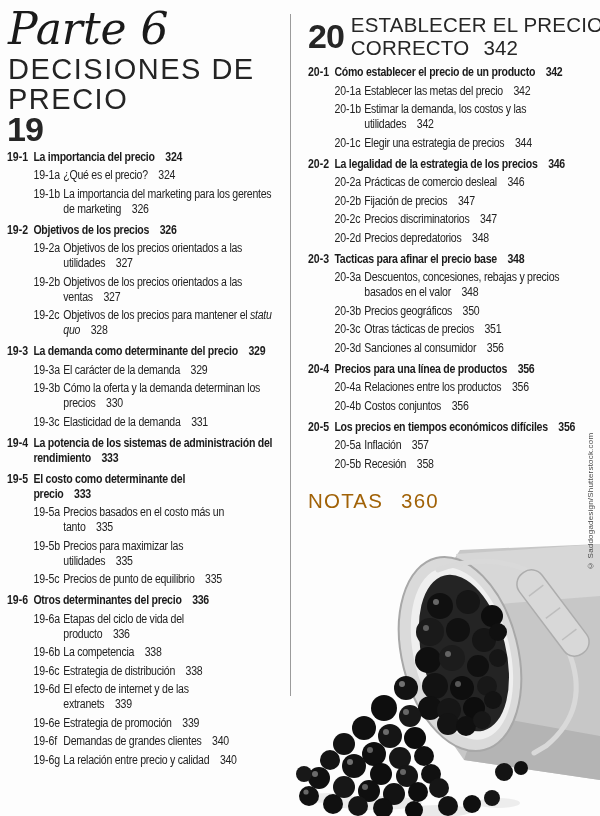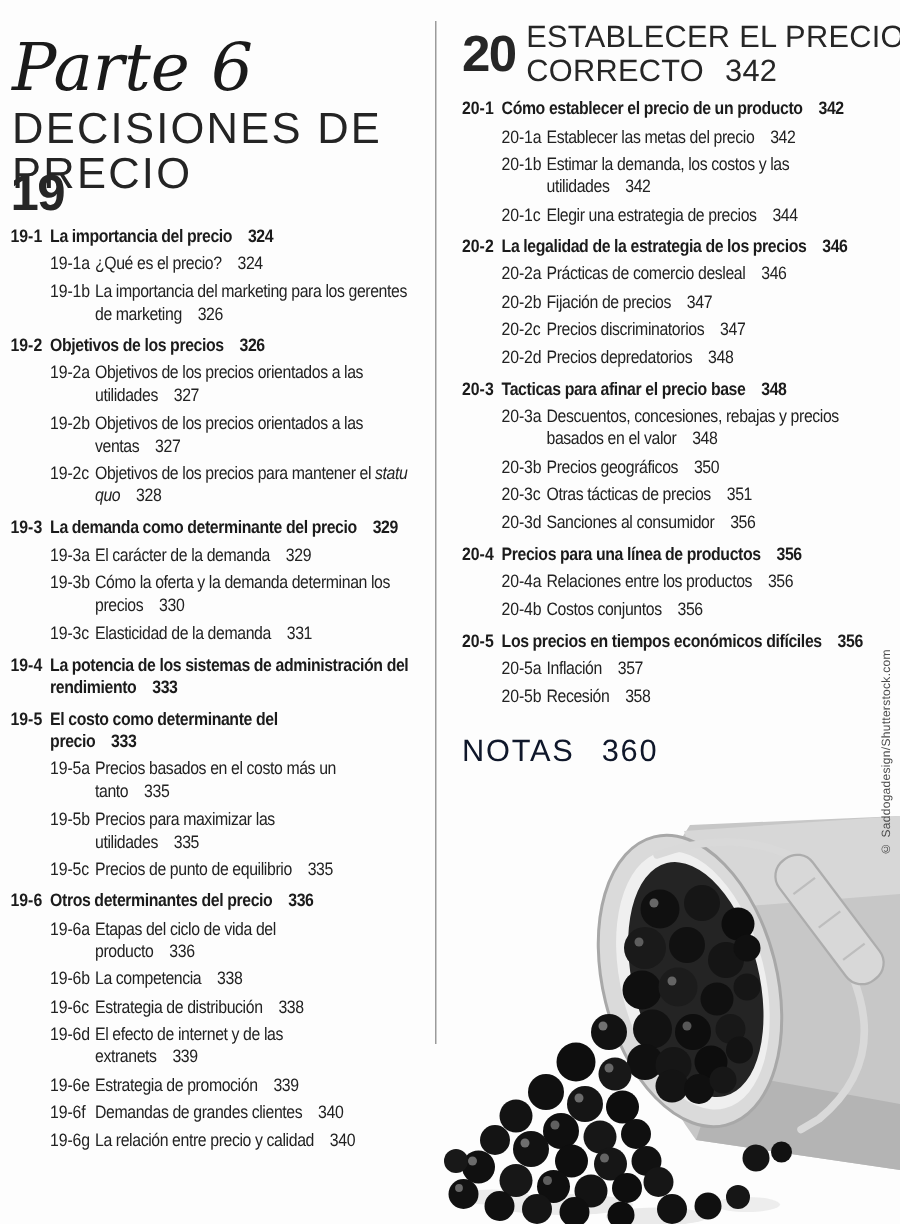--- a/index.html
+++ b/index.html
@@ -3,21 +3,21 @@
 <meta charset="utf-8">
 <style>
   html,body{margin:0;padding:0;}
   body{
     width:600px;height:816px;position:relative;overflow:hidden;
     background:#fdfdfd;color:#1d1d1d;
     font-family:"Liberation Sans",sans-serif;
     -webkit-font-smoothing:antialiased;
   }
   
-  .part{position:absolute;left:8px;top:24px;}
+  .part{position:absolute;left:8px;top:7px;}
   .part-label{
     font-family:"DejaVu Serif",serif;font-style:italic;
     font-size:44px;line-height:1;color:#1a1a1a;
   }
   .part-title{
     font-size:29px;line-height:1.05;letter-spacing:1.5px;
     margin-top:3px;color:#242424;white-space:pre-line;
   }
   
   .col{position:absolute;}
@@ -27,21 +27,21 @@
   .ch-num{font-size:34px;font-weight:700;line-height:.82;letter-spacing:-1px;}
   .ch-title{font-size:20.5px;line-height:1.1;letter-spacing:.2px;white-space:pre;}
   .ch-pg{padding-left:14px;}
   .toc{transform:scaleX(.88);transform-origin:0 0;width:335px;margin-top:6px;}
   .sec,.sub{display:grid;white-space:pre;line-height:15px;}
   .sec{grid-template-columns:30px 1fr;font-size:12px;font-weight:700;color:#1b1b1b;margin-top:6px;}
   .sub{grid-template-columns:34px 1fr;margin-left:30px;font-size:12px;color:#222;margin-top:3.5px;letter-spacing:-.1px;}
   .sec .t,.sub .t{letter-spacing:-.3px;}
   .pg{padding-left:12px;font-weight:inherit;}
   
-  .backmatter{position:absolute;left:308px;top:489px;color:#0f172a;}
+  .backmatter{position:absolute;left:308px;top:489px;color:#a16207;}
   .bm-row{font-size:20.5px;letter-spacing:1.2px;margin-bottom:11px;}
   .bm-pg{margin-left:18px;}
   
   .divider{position:absolute;left:290px;top:14px;width:1px;height:682px;background:#9b9b9b;}
   
   .photo{position:absolute;left:288px;top:540px;width:312px;height:276px;}
   
   .credit{
     position:absolute;right:5px;top:420px;height:150px;
     writing-mode:vertical-rl;transform:rotate(180deg);

